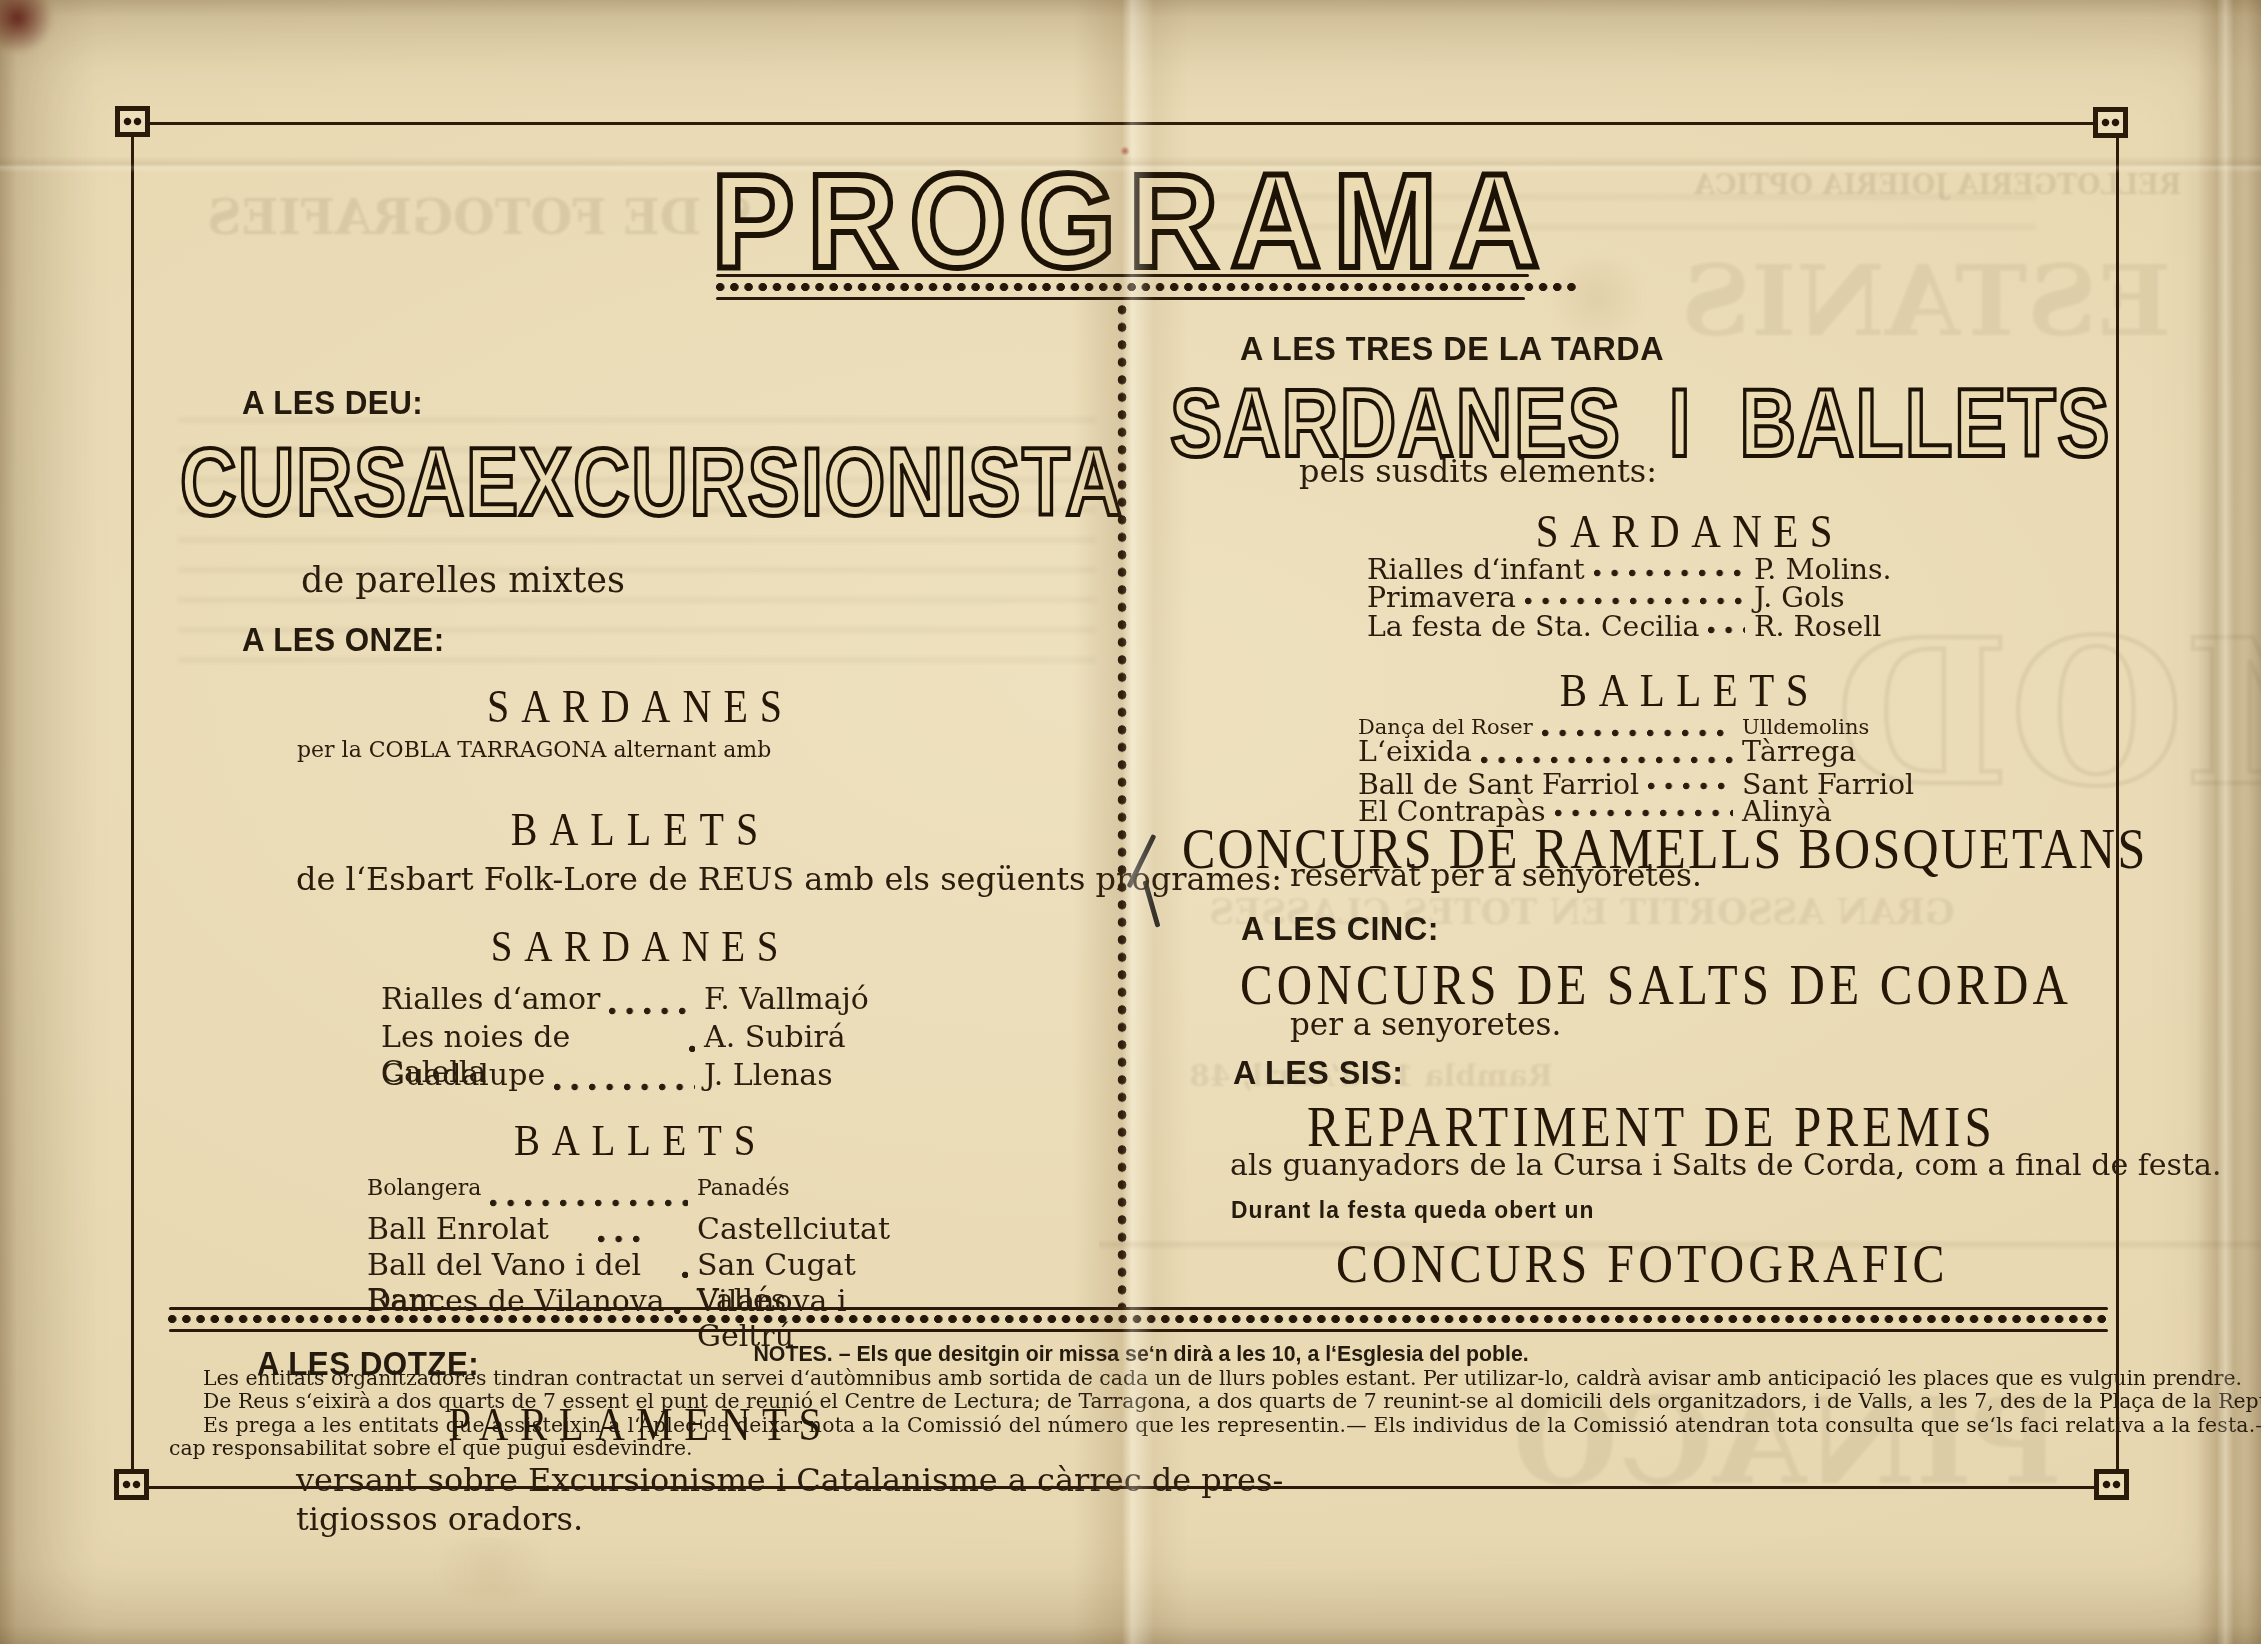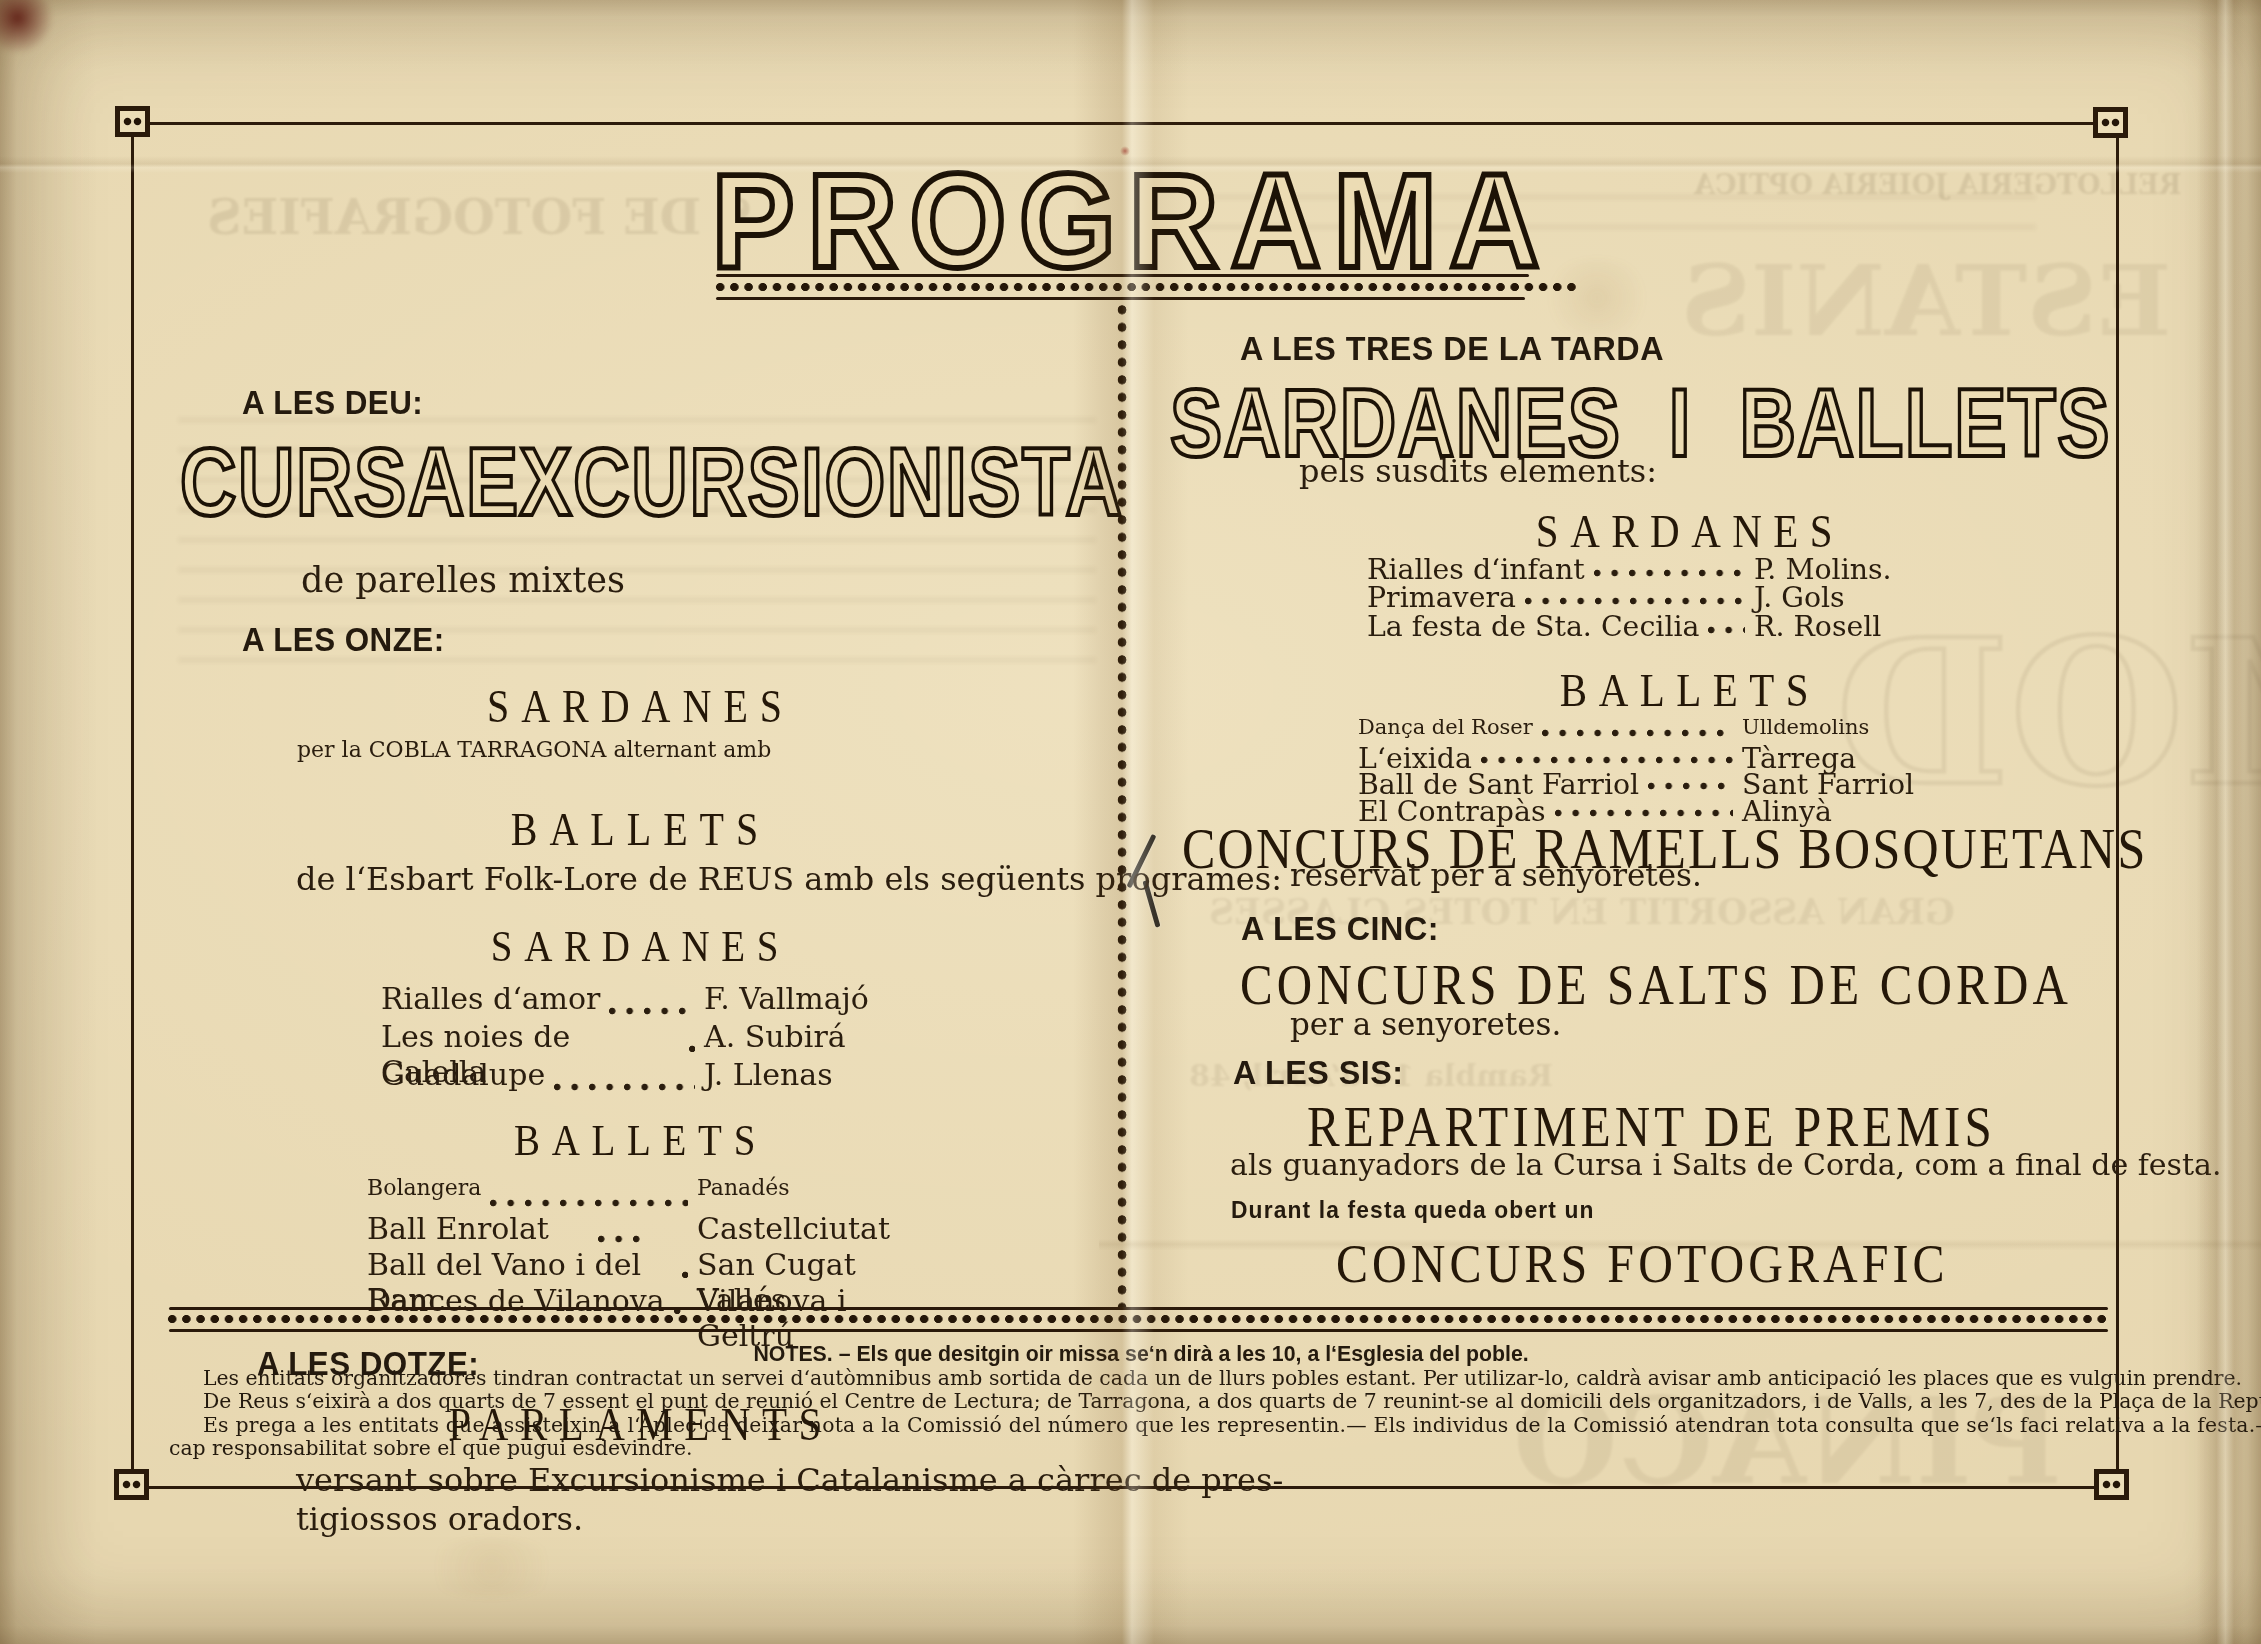--- a/index.html
+++ b/index.html
@@ -189,21 +189,21 @@
   </div>
 
   <div class="abs t-head" style="left:1367px;top:667px;width:646px;text-align:center;font-size:41px;letter-spacing:.28em;">BALLETS</div>
 
   <div class="plist" style="left:1358px;top:715px;width:656px;--aw:272px;">
     <div class="prow" style="font-size:21px;height:26.5px;">
       <span>Dança del Roser</span>
       <span class="leader"></span>
       <span class="author">Ulldemolins</span>
     </div>
-    <div class="prow" style="font-size:28.4px;height:26.5px;">
+    <div class="prow" style="font-size:28.4px;height:26.5px;align-items:flex-end;">
       <span>L‘eixida</span>
       <span class="leader"></span>
       <span class="author">Tàrrega</span>
     </div>
     <div class="prow" style="font-size:28.4px;height:26.5px;">
       <span>Ball de Sant Farriol</span>
       <span class="leader"></span>
       <span class="author">Sant Farriol</span>
     </div>
     <div class="prow" style="font-size:28.4px;height:26.5px;">

